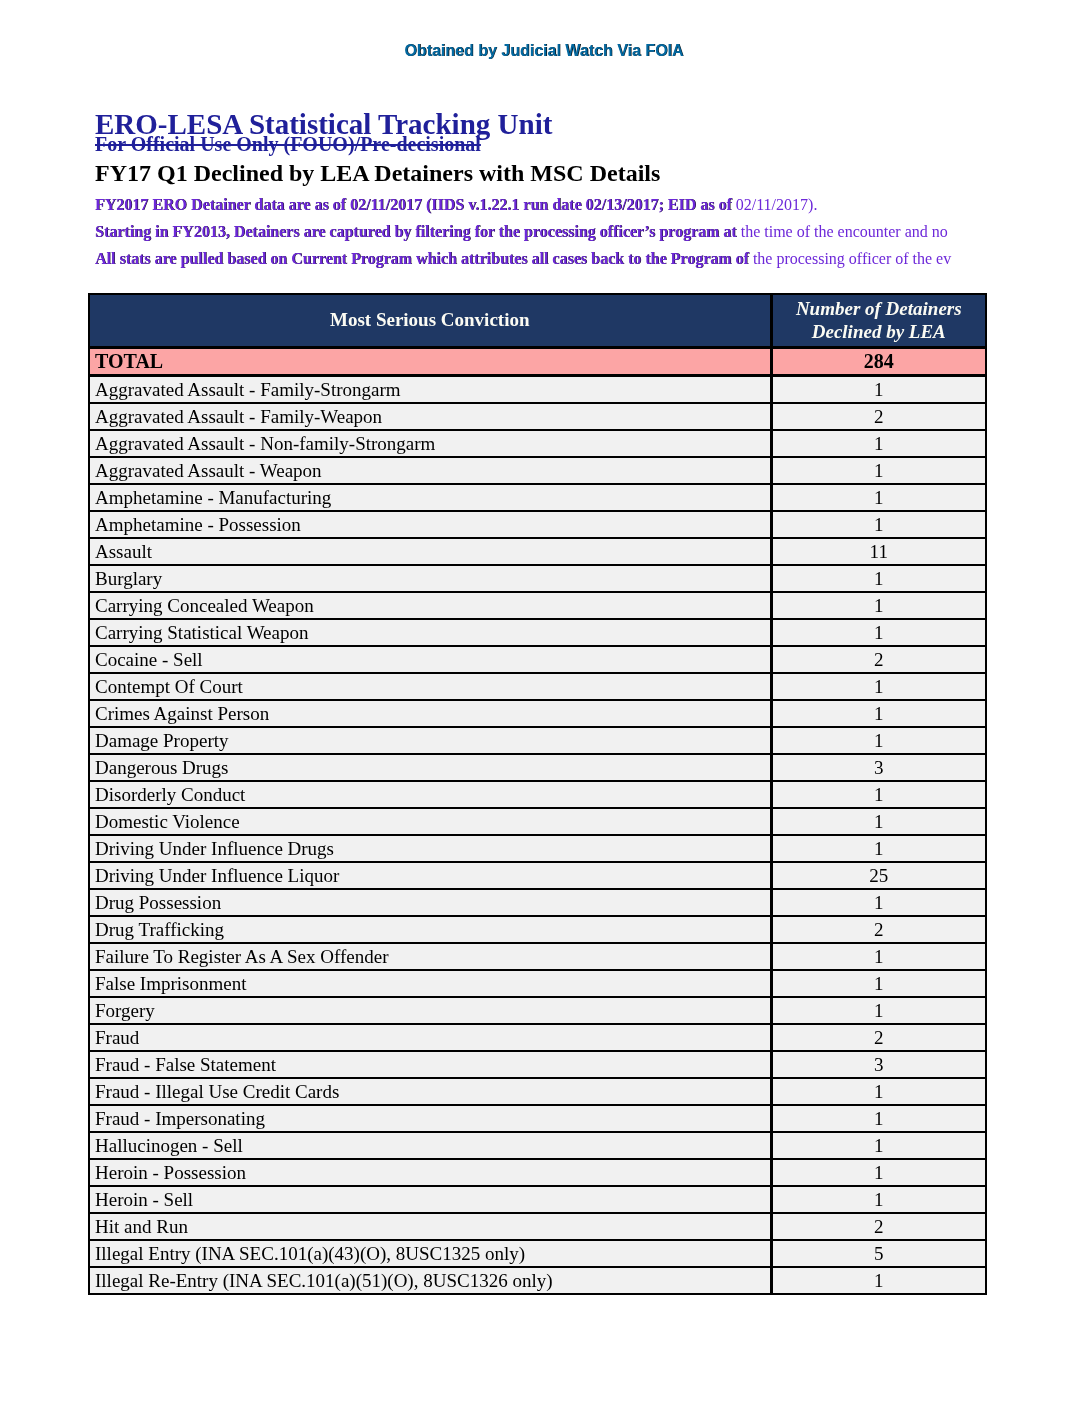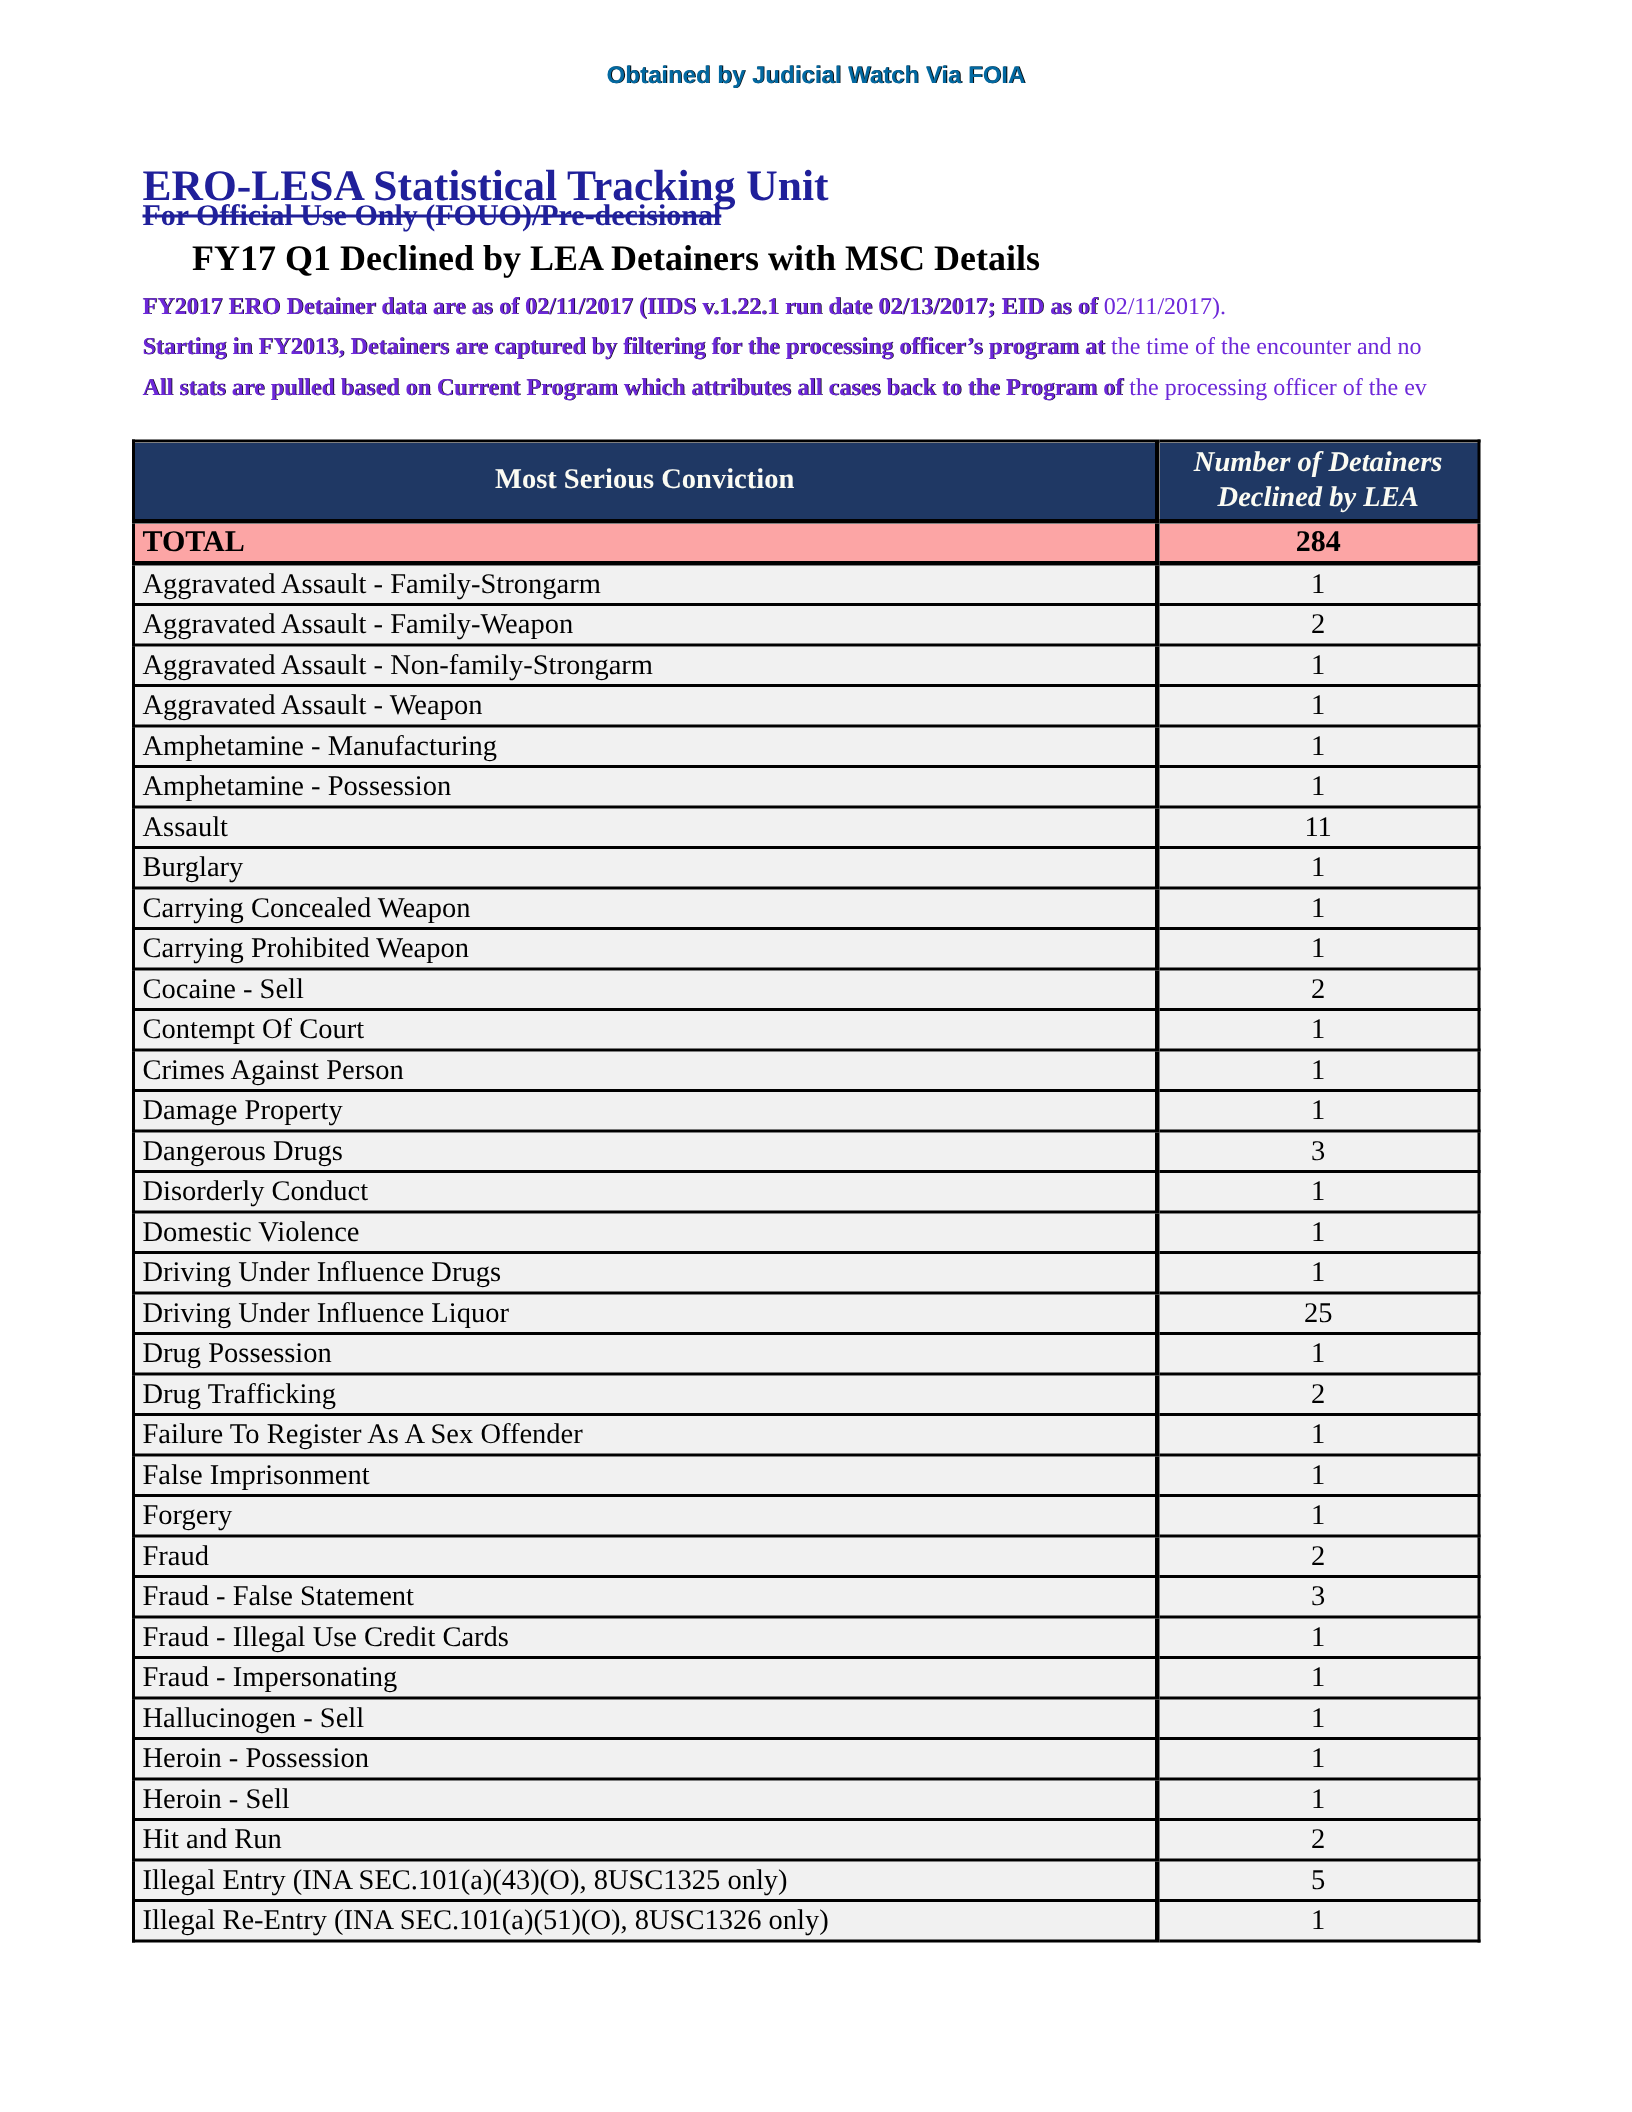--- a/index.html
+++ b/index.html
@@ -30,21 +30,20 @@
     font-size: 20px; font-weight: bold;
     color: #20209a;
     text-decoration: line-through;
     white-space: nowrap;
   }
   .doc-subtitle {
     position: absolute; left: 95px; top: 160px;
     font-size: 24px; font-weight: bold;
     color: #000;
     white-space: nowrap;
-    margin-left: 33px;
   }
   .note { position: absolute; left: 95px; font-size: 16px; white-space: nowrap; color: #6d28d9; }
   .note .b { font-weight: bold; text-shadow: 0.5px 0 0 #0a0a0a; }
   .note-1 { top: 196px; }
   .note-2 { top: 223px; }
   .note-3 { top: 250px; }
 
   table.msc-table {
     position: absolute; left: 88px; top: 293px;
     width: 897px;
@@ -144,21 +143,21 @@
       </tr>
       <tr class="data-row">
         <td class="label">Burglary</td>
         <td class="value">1</td>
       </tr>
       <tr class="data-row">
         <td class="label">Carrying Concealed Weapon</td>
         <td class="value">1</td>
       </tr>
       <tr class="data-row">
-        <td class="label">Carrying Prohibited Weapon</td>
+        <td class="label">Carrying Statistical Weapon</td>
         <td class="value">1</td>
       </tr>
       <tr class="data-row">
         <td class="label">Cocaine - Sell</td>
         <td class="value">2</td>
       </tr>
       <tr class="data-row">
         <td class="label">Contempt Of Court</td>
         <td class="value">1</td>
       </tr>

